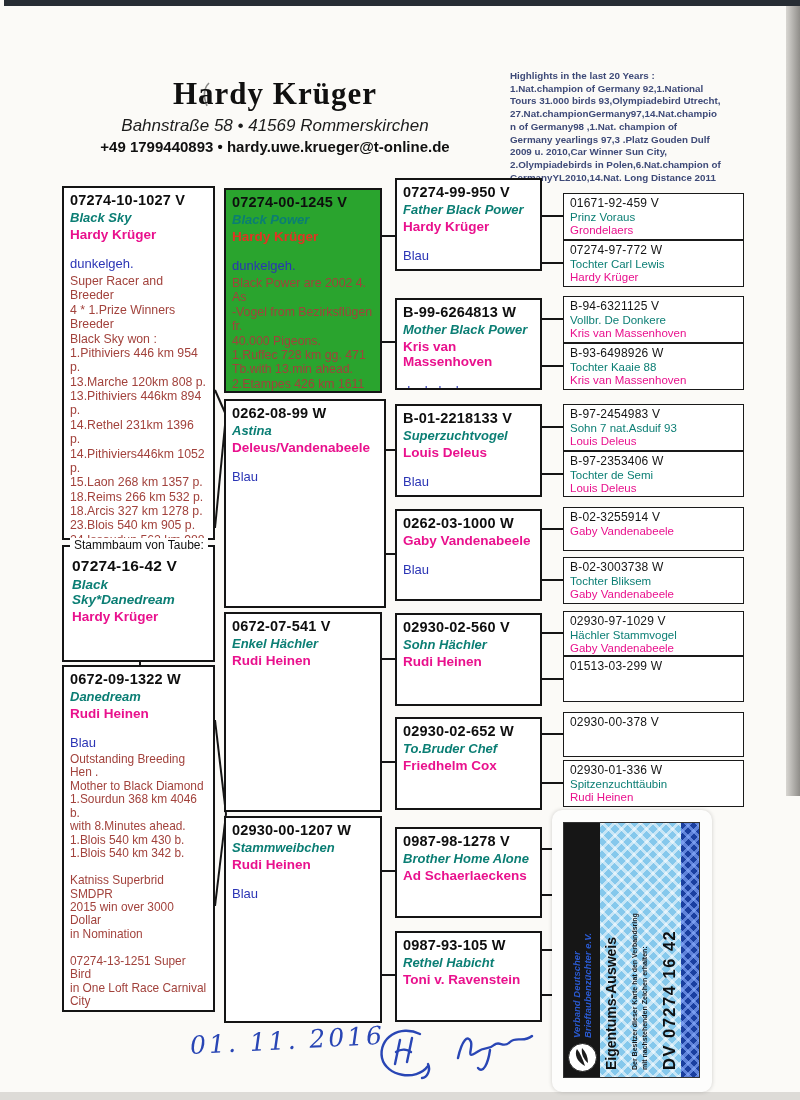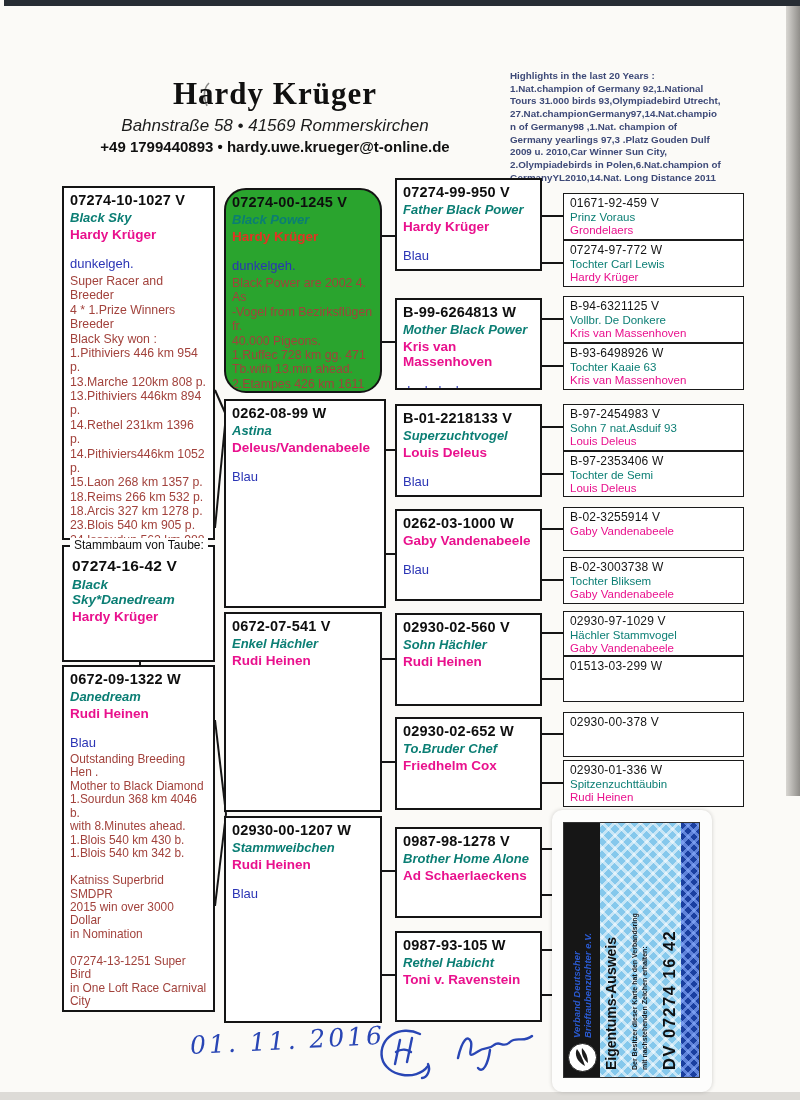--- a/index.html
+++ b/index.html
@@ -24,21 +24,21 @@
 
   
   .pbox { position:absolute; background:#fff; border:2px solid #141414; padding:4px 6px; overflow:hidden; }
   .bid    { font-weight:bold; font-size:14.5px; color:#0e0e0e; letter-spacing:0.2px; }
   .bname  { font-style:italic; font-weight:bold; font-size:13px; color:#0b7e74; margin-top:2px; }
   .bowner { font-weight:bold; font-size:13.5px; color:#e9118d; margin-top:2px; }
   .bcolor { font-size:13px; color:#2b35b5; margin-top:14px; }
   .bbody  { font-size:12.3px; line-height:1.17; color:#a2423c; margin-top:3px; white-space:pre-line; }
   .tight .bbody { font-size:11.9px; line-height:1.13; }
 
-  .green  { background:#2aa42e;border-radius:22px; }
+  .green  { background:#2aa42e; }
   .green .bowner { color:#e03424; }
   .orange { background:#f6921e; }
   .orange .bowner { color:#e03a1a; }
 
   
   .stammbox { position:absolute; background:#fff; border:2px solid #141414; padding:10px 8px 4px; }
   .legend { position:absolute; top:-9px; left:6px; background:#fff; padding:0 4px; font-size:12px; color:#101010; }
   .stammbox .bid { font-size:15.5px; }
   .stammbox .bname { font-size:13.5px; }
 
@@ -289,21 +289,21 @@
   <div class="bname">Tochter Carl Lewis</div>
   <div class="bowner">Hardy Krüger</div>
 </div>
 <div class="sbox" style="left:563px;top:296px;width:181px;height:47px">
   <div class="bid">B-94-6321125 V</div>
   <div class="bname">Vollbr.  De Donkere</div>
   <div class="bowner">Kris van Massenhoven</div>
 </div>
 <div class="sbox" style="left:563px;top:343px;width:181px;height:47px">
   <div class="bid">B-93-6498926 W</div>
-  <div class="bname">Tochter Kaaie 63</div>
+  <div class="bname">Tochter Kaaie 88</div>
   <div class="bowner">Kris van Massenhoven</div>
 </div>
 <div class="sbox" style="left:563px;top:404px;width:181px;height:47px">
   <div class="bid">B-97-2454983 V</div>
   <div class="bname">Sohn 7 nat.Asduif 93</div>
   <div class="bowner">Louis Deleus</div>
 </div>
 <div class="sbox" style="left:563px;top:451px;width:181px;height:46px">
   <div class="bid">B-97-2353406 W</div>
   <div class="bname">Tochter de Semi</div>

